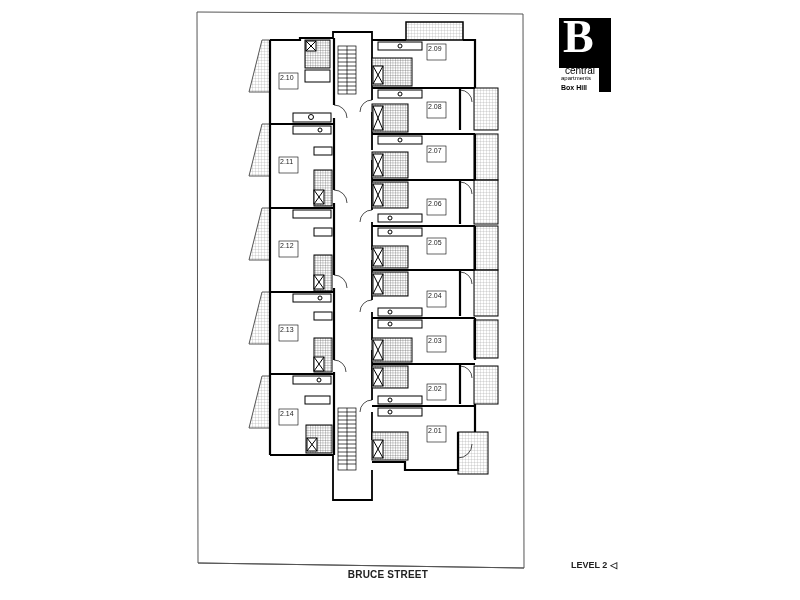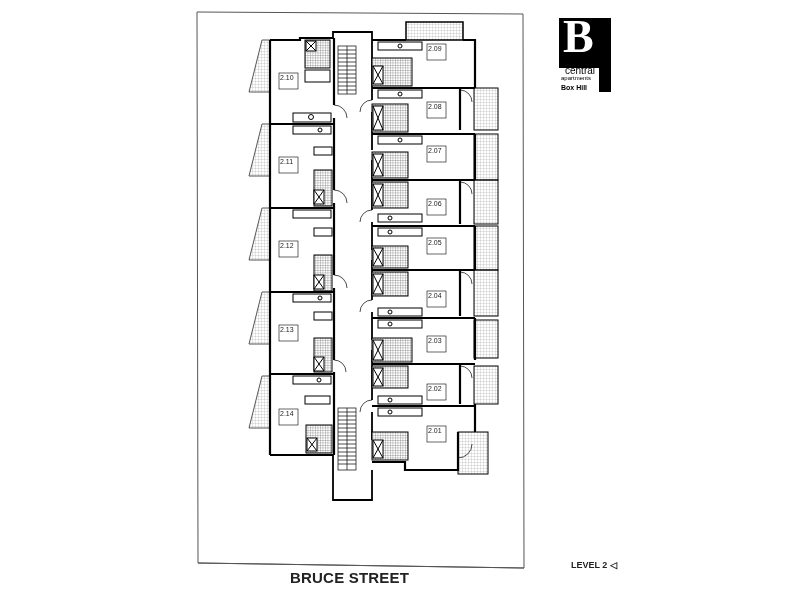--- a/index.html
+++ b/index.html
@@ -1,18 +1,18 @@
 <!DOCTYPE html>
 <html><head>
 <meta charset="utf-8">
 <style>
   html, body { margin:0; padding:0; background:#ffffff; }
   body { width:800px; height:600px; position:relative; overflow:hidden; font-family:"Liberation Sans", sans-serif; }
   #plan { position:absolute; left:0; top:0; width:800px; height:600px; }
-  .street-label { position:absolute; left:290px; top:569px; width:130px; text-align:left; font-weight:bold; font-size:15px; letter-spacing:0.2px; color:#222; }
+  .street-label { position:absolute; left:298px; top:569px; width:130px; text-align:right; font-weight:bold; font-size:10px; letter-spacing:0.2px; color:#222; }
   .level-label { position:absolute; left:556px; top:560px; font-weight:bold; font-size:9px; color:#222; white-space:nowrap;margin-left:15px; }
   .level-label .arrow { display:inline-block; margin-left:3px; font-size:9px; }
   .logo { position:absolute; left:559px; top:18px; width:52px; height:74px; }
   .logo .blk { position:absolute; left:0; top:0; width:52px; height:74px; background:#000; }
   .logo .letter { position:absolute; left:4px; top:-4px; font-family:"Liberation Serif", serif; font-weight:bold; font-size:46px; color:#fff; line-height:1; }
   .logo .whiteband { position:absolute; left:0; top:50px; width:40px; height:26px; background:#fff; }
   .logo .l1 { position:absolute; left:6px; top:48px; font-size:10px; color:#000; line-height:1; }
   .logo .l2 { position:absolute; left:2px; top:57px; font-size:6px; color:#000; line-height:1; }
   .logo .l3 { position:absolute; left:2px; top:66px; font-size:7px; color:#000; line-height:1; font-weight:bold; }
   .unit-label { font-family:"Liberation Sans", sans-serif; font-size:7px; fill:#222; }

